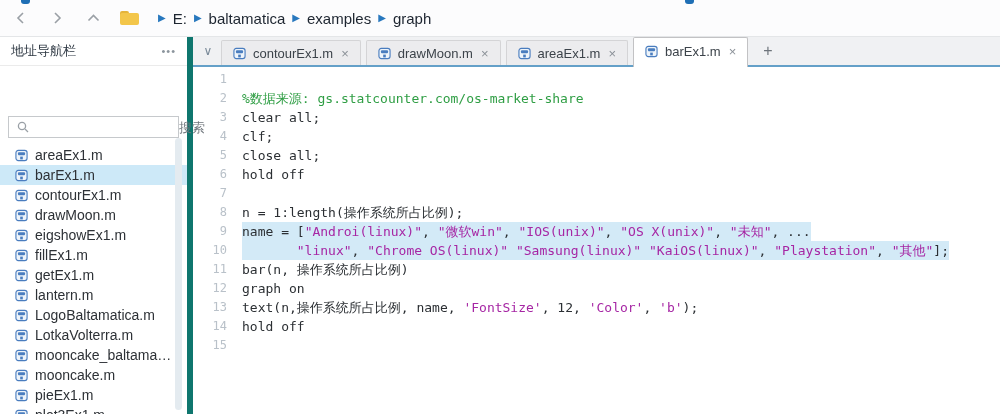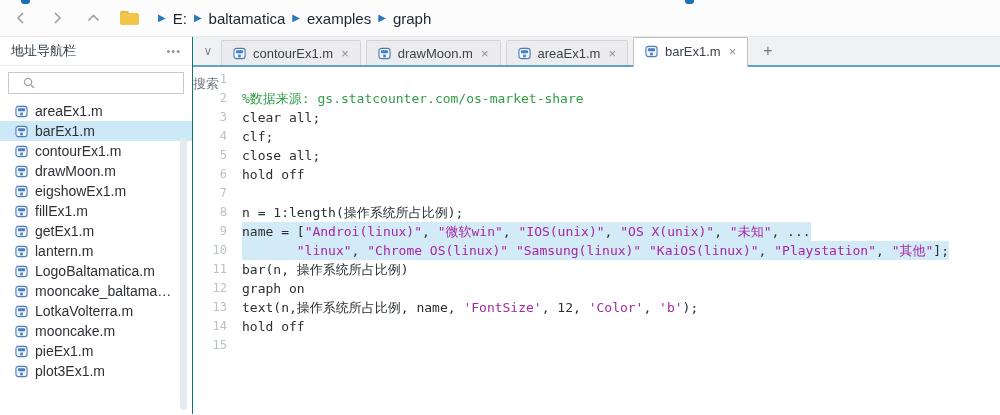--- a/index.html
+++ b/index.html
@@ -21,29 +21,29 @@
   .crumb { cursor:default; }
 
   
   .cut-icon { position:absolute; top:0; height:4px; width:9px; background:#1f6fb5;
               border-radius:0 0 3px 3px; }
 
   
   .app { display:flex; height:377px; }
 
   
-  .sidebar { width:193px; flex:0 0 193px; border-right:1px solid #0f766e;
+  .sidebar { width:193px; flex:0 0 193px; border-right:6px solid #0f766e;
              display:flex; flex-direction:column; position:relative; background:#fff; }
   .sidebar-header { height:29px; flex:0 0 29px; display:flex; align-items:center;
                     justify-content:space-between; padding:0 11px;
                     font-size:13px; color:#2d3742; border-bottom:1px solid #ebebeb; }
   .menu-dots { color:#8b949c; font-size:11px; letter-spacing:1px; cursor:pointer; }
   .search-row { padding:6px 8px 4px 8px; }
   .search-box { border:1px solid #c6c9cc; height:22px; display:flex; align-items:center;
-                padding:0 14px; gap:8px; background:#fff; }
+                padding:0 8px; gap:0; background:#fff;margin-top:44px; }
   .search-box svg { flex:0 0 auto; }
   .search-input { border:none; outline:none; flex:1; font-size:13px; color:#333;
                   text-align:right; font-family:"Liberation Sans",sans-serif; background:transparent; }
   .search-input::placeholder { color:#6f767c; }
   .file-list { flex:1; overflow:hidden; padding-top:3px; }
   .file-item { height:20px; display:flex; align-items:center; gap:7px;
                padding-left:15px; font-size:14px; color:#2d3136; cursor:pointer; }
   .file-item.selected { background:#cde9f8; }
   .file-item .ficon { width:13px; height:13px; flex:0 0 13px; }
   .sb-scrollbar { position:absolute; right:5px; top:101px; bottom:4px; width:7px;
@@ -203,29 +203,29 @@
             <rect x="5.6" y="8.2" width="2.8" height="3" fill="#4a7dbf"></rect>
           </svg>
           <span>LogoBaltamatica.m</span>
         </div>
         <div class="file-item">
           <svg class="ficon" viewBox="0 0 14 14">
             <rect x="1" y="1.5" width="12" height="11" rx="2.5" fill="#eef4fa" stroke="#4a7dbf" stroke-width="1.2"></rect>
             <rect x="3.2" y="3.6" width="7.6" height="3" rx="1" fill="#4a7dbf"></rect>
             <rect x="5.6" y="8.2" width="2.8" height="3" fill="#4a7dbf"></rect>
           </svg>
+          <span>LotkaVolterra.m</span>
+        </div>
+        <div class="file-item">
+          <svg class="ficon" viewBox="0 0 14 14">
+            <rect x="1" y="1.5" width="12" height="11" rx="2.5" fill="#eef4fa" stroke="#4a7dbf" stroke-width="1.2"></rect>
+            <rect x="3.2" y="3.6" width="7.6" height="3" rx="1" fill="#4a7dbf"></rect>
+            <rect x="5.6" y="8.2" width="2.8" height="3" fill="#4a7dbf"></rect>
+          </svg>
           <span>mooncake_baltama…</span>
-        </div>
-        <div class="file-item">
-          <svg class="ficon" viewBox="0 0 14 14">
-            <rect x="1" y="1.5" width="12" height="11" rx="2.5" fill="#eef4fa" stroke="#4a7dbf" stroke-width="1.2"></rect>
-            <rect x="3.2" y="3.6" width="7.6" height="3" rx="1" fill="#4a7dbf"></rect>
-            <rect x="5.6" y="8.2" width="2.8" height="3" fill="#4a7dbf"></rect>
-          </svg>
-          <span>LotkaVolterra.m</span>
         </div>
         <div class="file-item">
           <svg class="ficon" viewBox="0 0 14 14">
             <rect x="1" y="1.5" width="12" height="11" rx="2.5" fill="#eef4fa" stroke="#4a7dbf" stroke-width="1.2"></rect>
             <rect x="3.2" y="3.6" width="7.6" height="3" rx="1" fill="#4a7dbf"></rect>
             <rect x="5.6" y="8.2" width="2.8" height="3" fill="#4a7dbf"></rect>
           </svg>
           <span>mooncake.m</span>
         </div>
         <div class="file-item">

